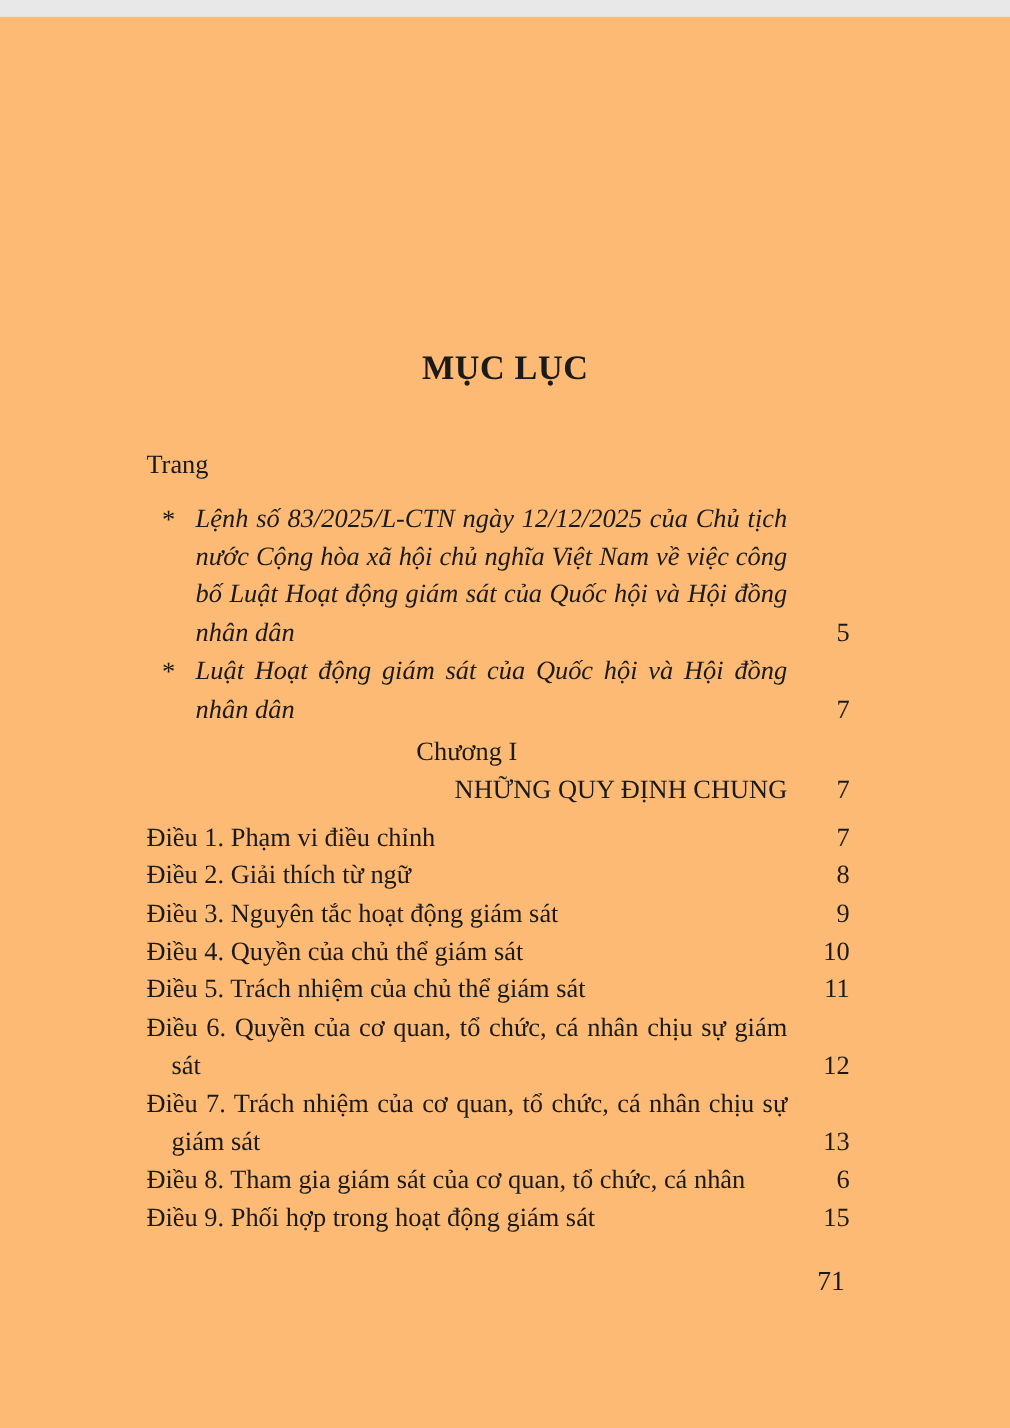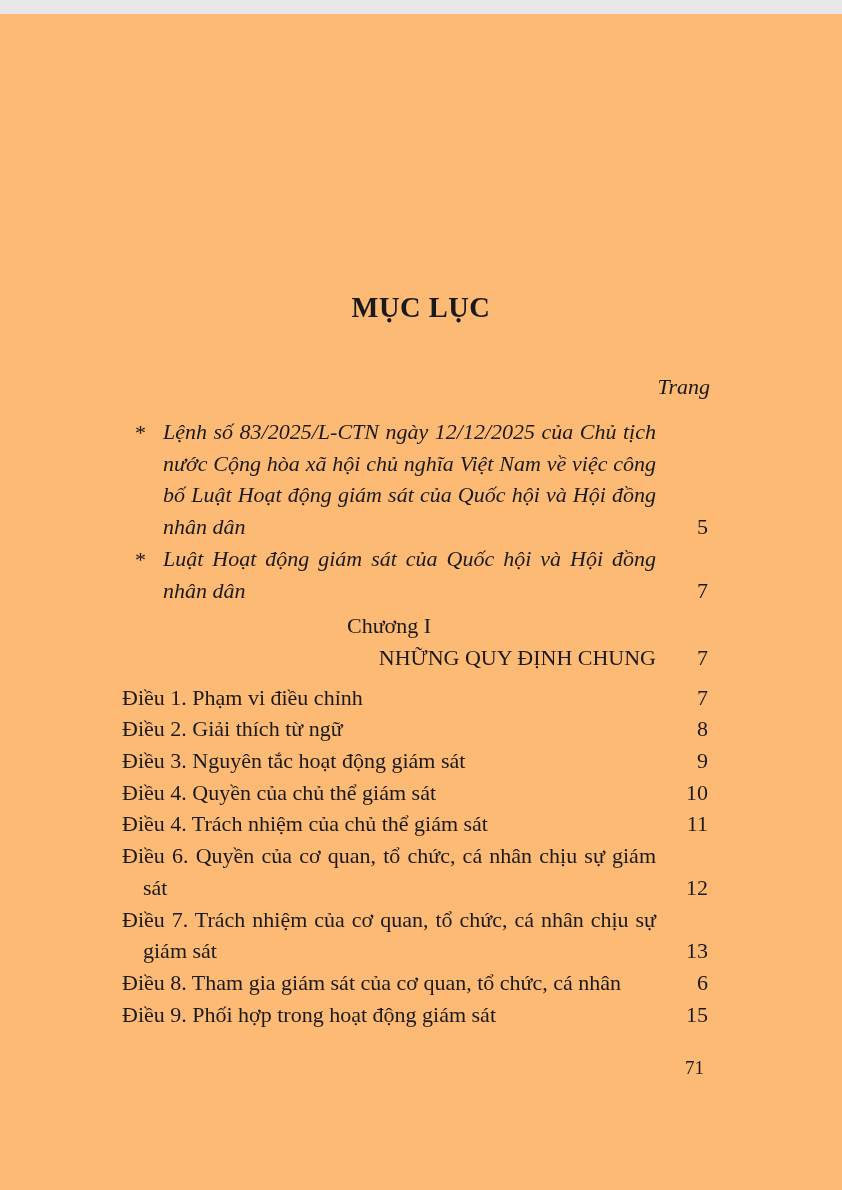--- a/index.html
+++ b/index.html
@@ -21,22 +21,20 @@
     line-height: 32px;
     font-weight: bold;
     letter-spacing: 0.5px;
   }
   .content {
     margin-left: 122px;
     width: 588px;
   }
   .trang-row {
     margin-top: 48px;
-    text-align: right;
-    font-style: italic;
     font-size: 22px;
     line-height: 30px;
   }
   .toc {
     margin-top: 14px;
     font-size: 22px;
     line-height: 31.7px;
   }
   .row { display: flex; align-items: flex-end; }
   .text-cell { flex: 1; min-width: 0; }
@@ -64,21 +62,21 @@
   .chapter-title { text-align: right; }
   .article-text {
     padding-left: 21px;
     text-indent: -21px;
     text-align: justify;
   }
   .page-footer {
     position: absolute;
     top: 1038px;
     right: 138px;
-    font-size: 19px;
+    font-size: 23px;
     line-height: 32px;
   }
 </style>
 </head>
 <body>
 
 <div class="page">
 
   <h1 class="doc-title">MỤC LỤC</h1>
 
@@ -127,21 +125,21 @@
       </div>
       <div class="row article">
         <div class="text-cell article-text">Điều 3. Nguyên tắc hoạt động giám sát</div>
         <div class="num-cell">9</div>
       </div>
       <div class="row article">
         <div class="text-cell article-text">Điều 4. Quyền của chủ thể giám sát</div>
         <div class="num-cell">10</div>
       </div>
       <div class="row article">
-        <div class="text-cell article-text">Điều 4. Trách nhiệm của chủ thể giám sát</div>
+        <div class="text-cell article-text">Điều 5. Trách nhiệm của chủ thể giám sát</div>
         <div class="num-cell">11</div>
       </div>
       <div class="row article">
         <div class="text-cell article-text">Điều 6. Quyền của cơ quan, tổ chức, cá nhân chịu sự giám sát</div>
         <div class="num-cell">12</div>
       </div>
       <div class="row article">
         <div class="text-cell article-text">Điều 7. Trách nhiệm của cơ quan, tổ chức, cá nhân chịu sự giám sát</div>
         <div class="num-cell">13</div>
       </div>

